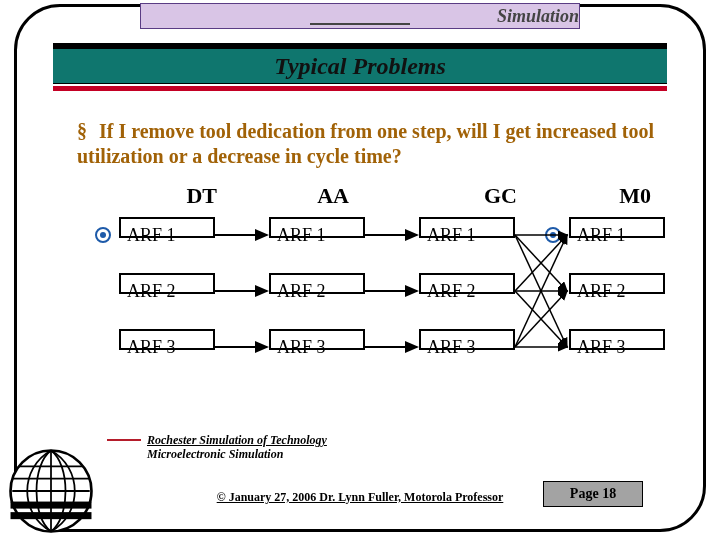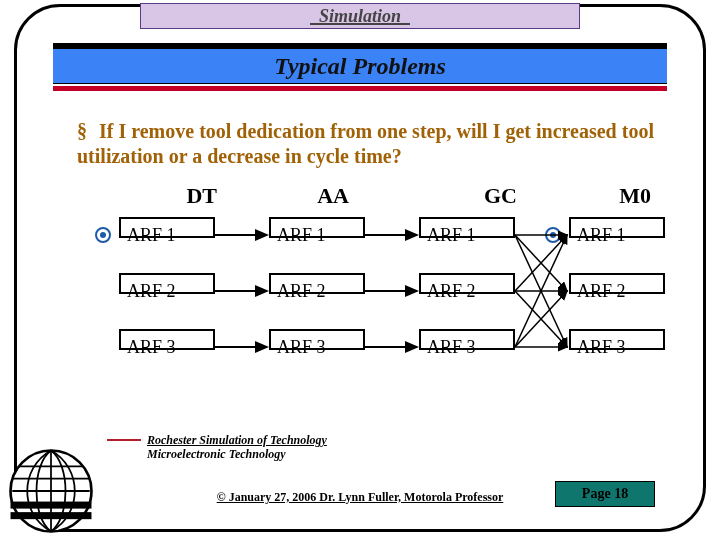--- a/index.html
+++ b/index.html
@@ -23,21 +23,21 @@
   }
   .header-box {
     position: absolute;
     left: 50%;
     top: -4px;
     transform: translateX(-50%);
     width: 440px;
     height: 26px;
     background: #d9c5e6;
     border: 1px solid #5a3c84;
-    text-align: center;
+    text-align: right;
     font-weight: bold;
     font-style: italic;
     font-size: 18px;
     line-height: 24px;
     color: #444;
   }
   .header-underline {
     position: absolute;
     left: 50%;
     transform: translateX(-50%);
@@ -47,21 +47,21 @@
     background: #444;
   }
   .title-block {
     position: absolute;
     left: 36px;
     right: 36px;
     top: 36px;
   }
   .title-rule-top { height: 5px; background: #000; }
   .title-bar {
-    background: #3b82f6;
+    background: #0f766e;
     border-top: 1px solid #000;
     border-bottom: 1px solid #000;
     text-align: center;
     font-style: italic;
     font-weight: bold;
     font-size: 24px;
     line-height: 34px;
     color: #111;
   }
   .title-rule-bot { height: 5px; background: #c40024; margin-top: 2px; }
@@ -165,26 +165,26 @@
     left: 0; right: 0;
     top: 483px;
     text-align: center;
     font-size: 12px;
     font-weight: bold;
   }
   .copyright span { text-decoration: underline; }
 
   .pagebox {
     position: absolute;
-    right: 48px;
+    right: 60px;
     top: 474px;
     width: 100px;
     height: 26px;
     border: 1px solid #000;
-    background: #0f766e;
+    background: #a3a3a3;
     font-size: 14px;
     font-weight: bold;
     text-align: center;
     line-height: 24px;
   }
 
   
   .globe {
     position: absolute;
     left: -10px;
@@ -268,21 +268,21 @@
           <line x1="438" y1="130" x2="490" y2="74"></line>
           <line x1="438" y1="130" x2="490" y2="130"></line>
         </g>
       </svg>
     </div>
   </div>
 
   <div class="footer-rule"></div>
   <div class="footer-inst">
     <span class="u">Rochester Simulation of Technology</span><br>
-    <span>Microelectronic Technology</span>
+    <span>Microelectronic Simulation</span>
   </div>
 
   <div class="copyright">
     <span>© January 27, 2006  Dr. Lynn Fuller, Motorola Professor</span>
   </div>
 
   <div class="pagebox">
     <span>Page 18</span>
   </div>
 

